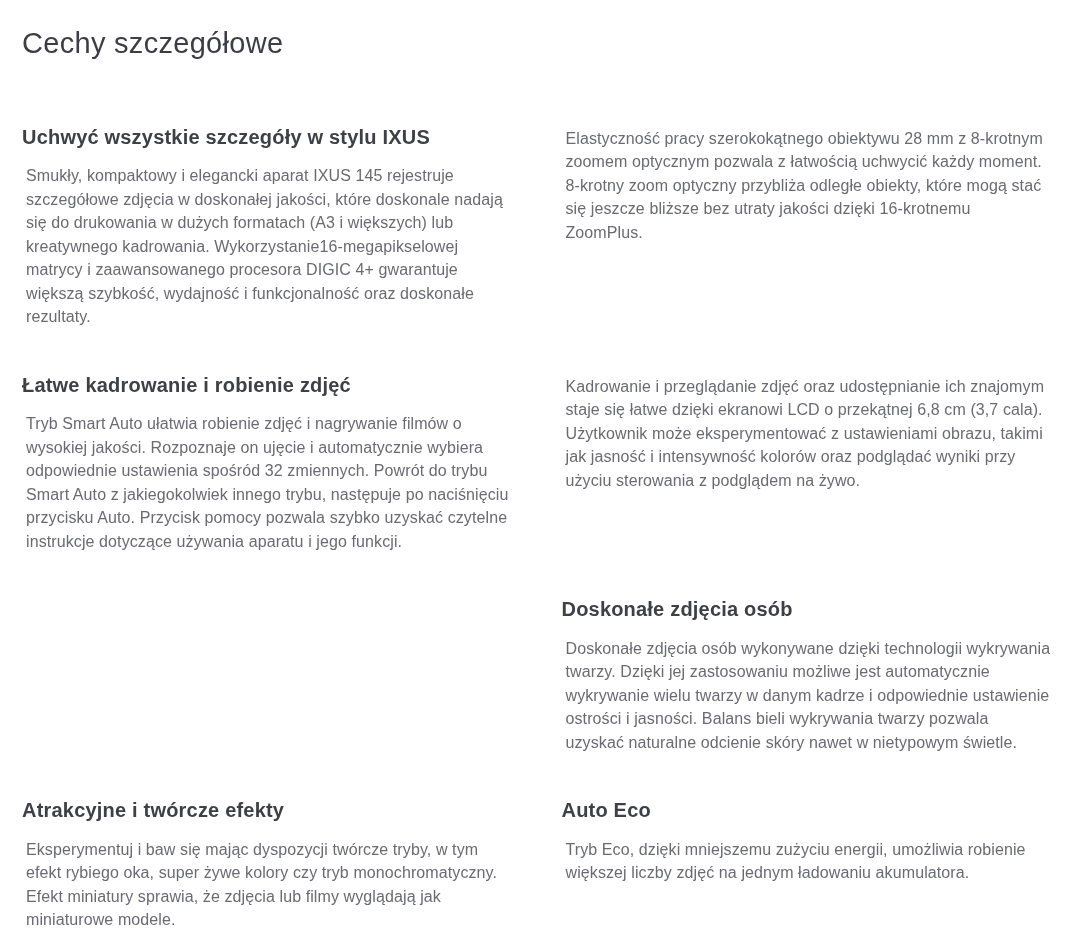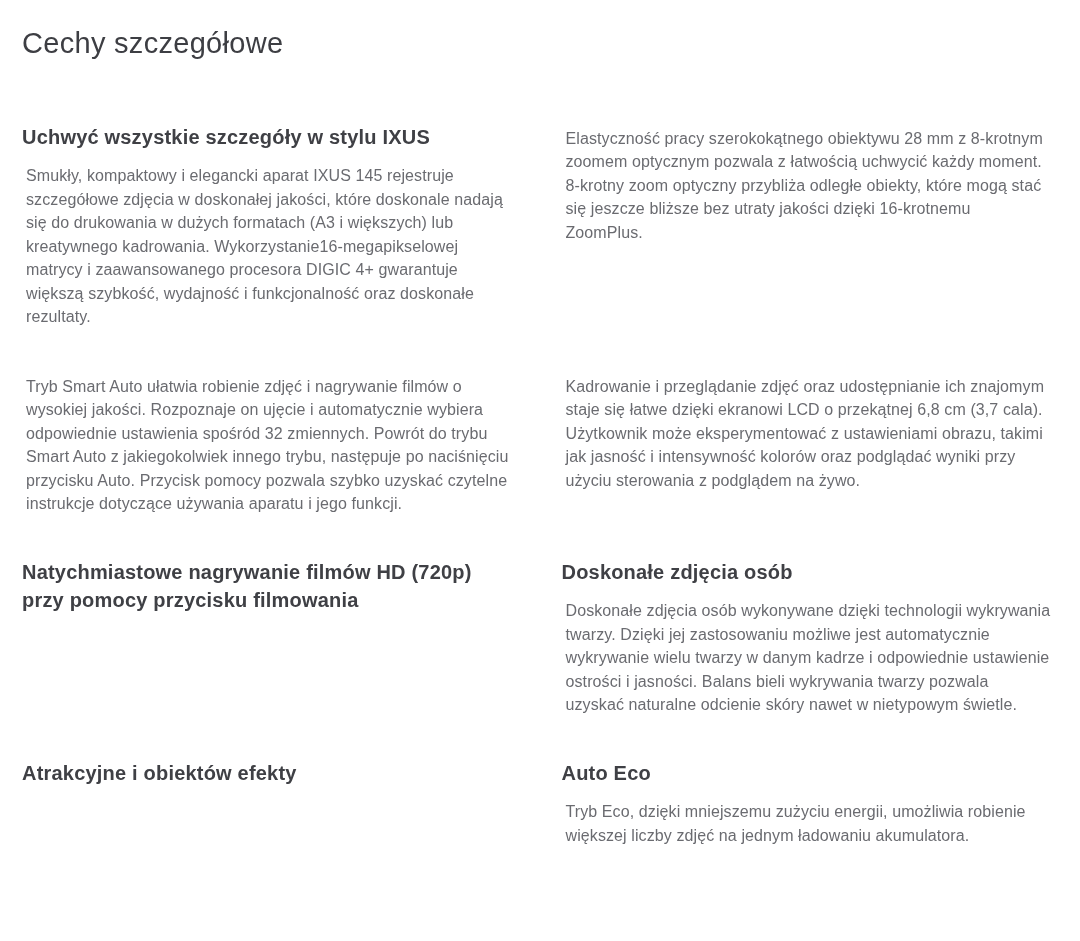--- a/index.html
+++ b/index.html
@@ -62,38 +62,39 @@
     <section class="feature">
       <h2 class="feature-heading">Uchwyć wszystkie szczegóły w stylu IXUS</h2>
       <p class="feature-body">Smukły, kompaktowy i elegancki aparat IXUS 145 rejestruje szczegółowe zdjęcia w doskonałej jakości, które doskonale nadają się do drukowania w dużych formatach (A3 i większych) lub kreatywnego kadrowania. Wykorzystanie16-megapikselowej matrycy i zaawansowanego procesora DIGIC 4+ gwarantuje większą szybkość, wydajność i funkcjonalność oraz doskonałe rezultaty.</p>
     </section>
 
     <section class="feature">
       <p class="feature-body">Elastyczność pracy szerokokątnego obiektywu 28 mm z 8-krotnym zoomem optycznym pozwala z łatwością uchwycić każdy moment. 8-krotny zoom optyczny przybliża odległe obiekty, które mogą stać się jeszcze bliższe bez utraty jakości dzięki 16-krotnemu ZoomPlus.</p>
     </section>
 
     <section class="feature">
+      <h2 class="feature-heading">Łatwe kadrowanie i robienie zdjęć</h2>
       <p class="feature-body">Tryb Smart Auto ułatwia robienie zdjęć i nagrywanie filmów o wysokiej jakości. Rozpoznaje on ujęcie i automatycznie wybiera odpowiednie ustawienia spośród 32 zmiennych. Powrót do trybu Smart Auto z jakiegokolwiek innego trybu, następuje po naciśnięciu przycisku Auto. Przycisk pomocy pozwala szybko uzyskać czytelne instrukcje dotyczące używania aparatu i jego funkcji.</p>
     </section>
 
     <section class="feature">
       <p class="feature-body">Kadrowanie i przeglądanie zdjęć oraz udostępnianie ich znajomym staje się łatwe dzięki ekranowi LCD o przekątnej 6,8 cm (3,7 cala). Użytkownik może eksperymentować z ustawieniami obrazu, takimi jak jasność i intensywność kolorów oraz podglądać wyniki przy użyciu sterowania z podglądem na żywo.</p>
     </section>
 
     <section class="feature">
-      <h2 class="feature-heading">Natychmiastowe nagrywanie filmów HD (720p) przy pomocy przycisku filmowania</h2>
     </section>
 
     <section class="feature">
       <h2 class="feature-heading">Doskonałe zdjęcia osób</h2>
       <p class="feature-body">Doskonałe zdjęcia osób wykonywane dzięki technologii wykrywania twarzy. Dzięki jej zastosowaniu możliwe jest automatycznie wykrywanie wielu twarzy w danym kadrze i odpowiednie ustawienie ostrości i jasności. Balans bieli wykrywania twarzy pozwala uzyskać naturalne odcienie skóry nawet w nietypowym świetle.</p>
     </section>
 
     <section class="feature">
-      <h2 class="feature-heading">Atrakcyjne i obiektów efekty</h2>
+      <h2 class="feature-heading">Atrakcyjne i twórcze efekty</h2>
+      <p class="feature-body">Eksperymentuj i baw się mając dyspozycji twórcze tryby, w tym efekt rybiego oka, super żywe kolory czy tryb monochromatyczny. Efekt miniatury sprawia, że zdjęcia lub filmy wyglądają jak miniaturowe modele.</p>
     </section>
 
     <section class="feature">
       <h2 class="feature-heading">Auto Eco</h2>
       <p class="feature-body">Tryb Eco, dzięki mniejszemu zużyciu energii, umożliwia robienie większej liczby zdjęć na jednym ładowaniu akumulatora.</p>
     </section>
 
   </div>
 </div>
 

